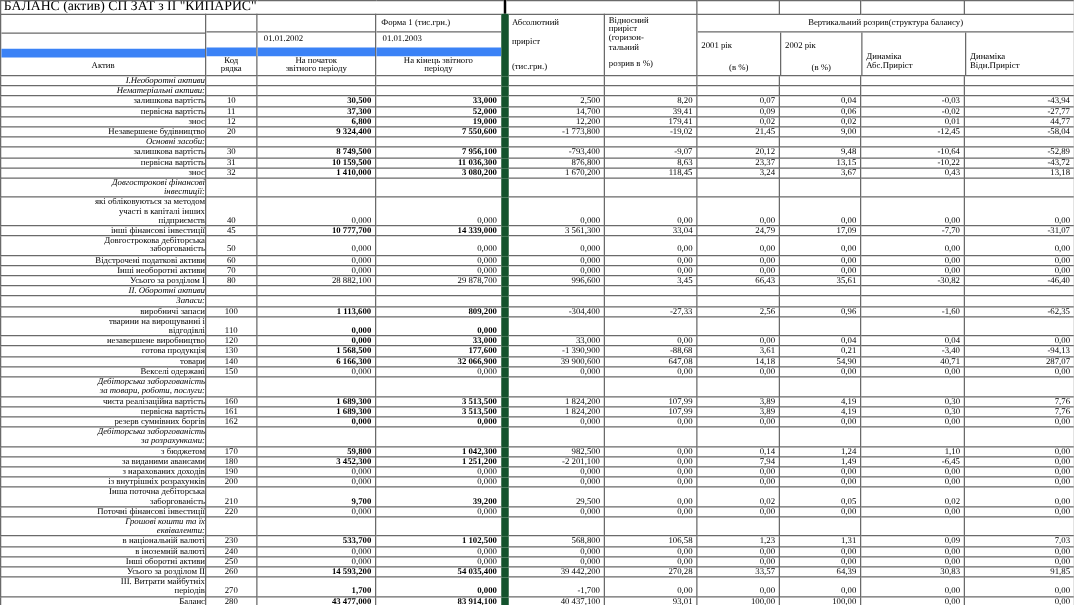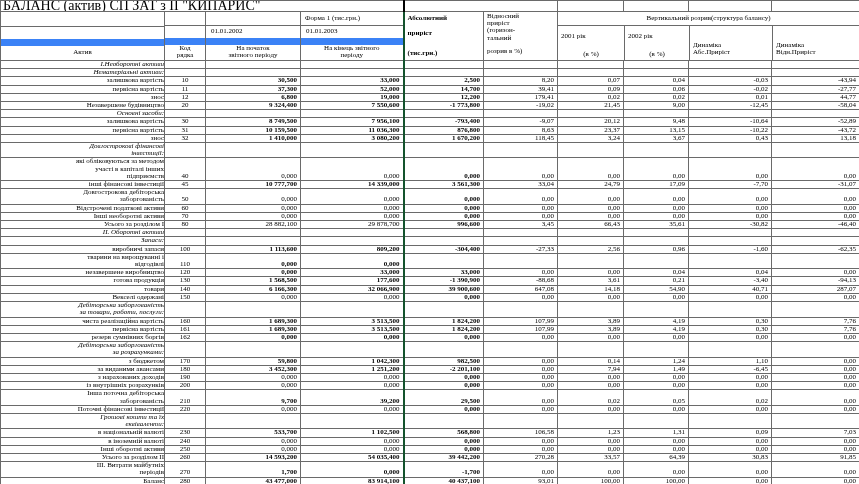--- a/index.html
+++ b/index.html
@@ -4,27 +4,27 @@
 <style>
   html,body{margin:0;padding:0;background:#fff;}
   body{width:859px;height:484px;overflow:hidden;font-family:"Liberation Serif",serif;color:#000;}
   table{border-collapse:collapse;table-layout:fixed;width:859px;}
   td{border:1px solid #6a6a6a;padding:0;font-size:7px;line-height:7.2px;overflow:hidden;background:#fff;}
   
   .c-label{text-align:right;padding-left:2px;white-space:pre-line;}
   .c-code{text-align:center;white-space:nowrap;}
   .c-v1,.c-v2,.c-abs,.c-rel,.c-p2001,.c-p2002,.c-dyn_abs,.c-dyn_rel{
      text-align:right;padding-right:3px;white-space:nowrap;}
-  .c-abs{border-left:2px solid #14532d;font-weight:bold;}
+  .c-abs{border-left:6px solid #14532d;}
   tbody td{vertical-align:bottom;}
   tr.section .c-label{font-style:italic;}
   .b{font-weight:bold;}
   
   .title-row td{height:10px;vertical-align:middle;}
-  .t-title{font-size:14px;padding-left:2px;white-space:nowrap;font-weight:normal;}
+  .t-title{font-size:11px;padding-left:2px;white-space:nowrap;font-weight:normal;}
   .thickL{border-left:2px solid #000;}
   
   .head-row td{height:47px;vertical-align:top;}
   .hcell{display:flex;flex-direction:column;height:47px;}
   .bandA{height:14px;border-bottom:1px solid #6a6a6a;display:flex;align-items:center;}
   .bandB{height:12px;border-bottom:7px solid #3b82f6;display:flex;align-items:center;}
   .bandC{flex:1;display:flex;align-items:center;justify-content:center;text-align:center;white-space:pre-line;}
   .dt{padding-left:5px;}
   .fl{padding-left:4px;white-space:nowrap;}
   .stack{padding-left:3px;}

